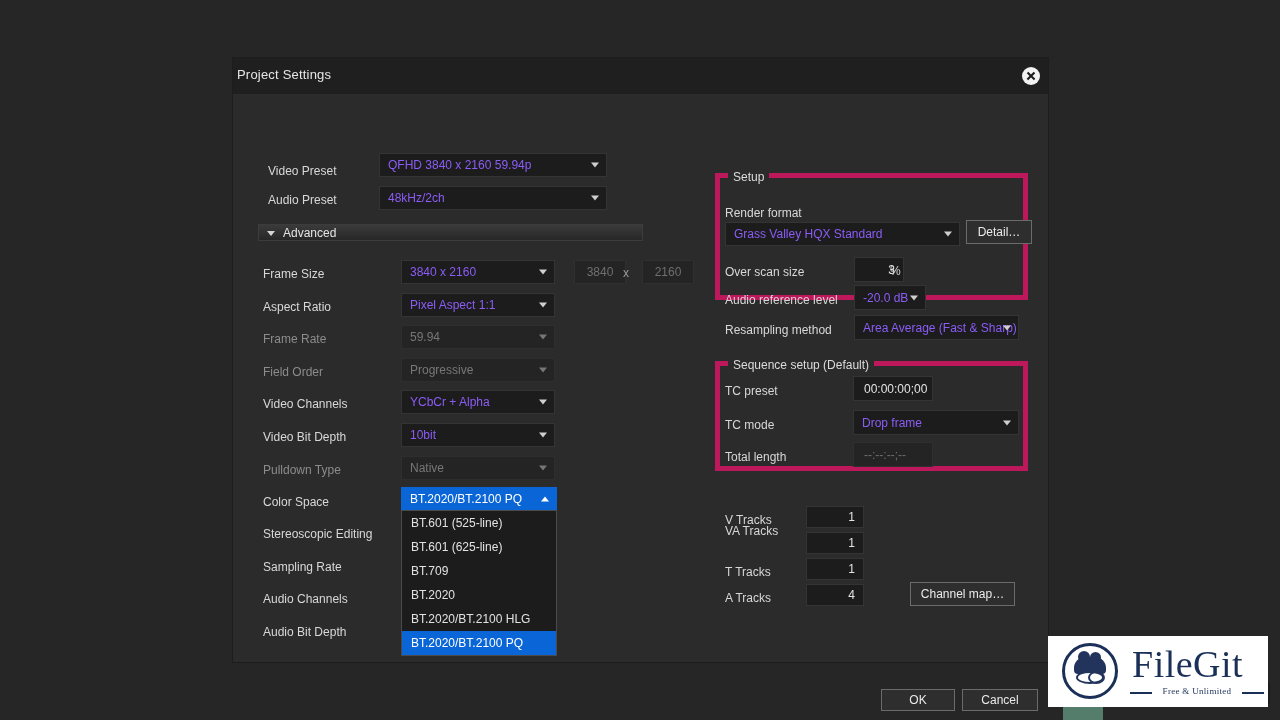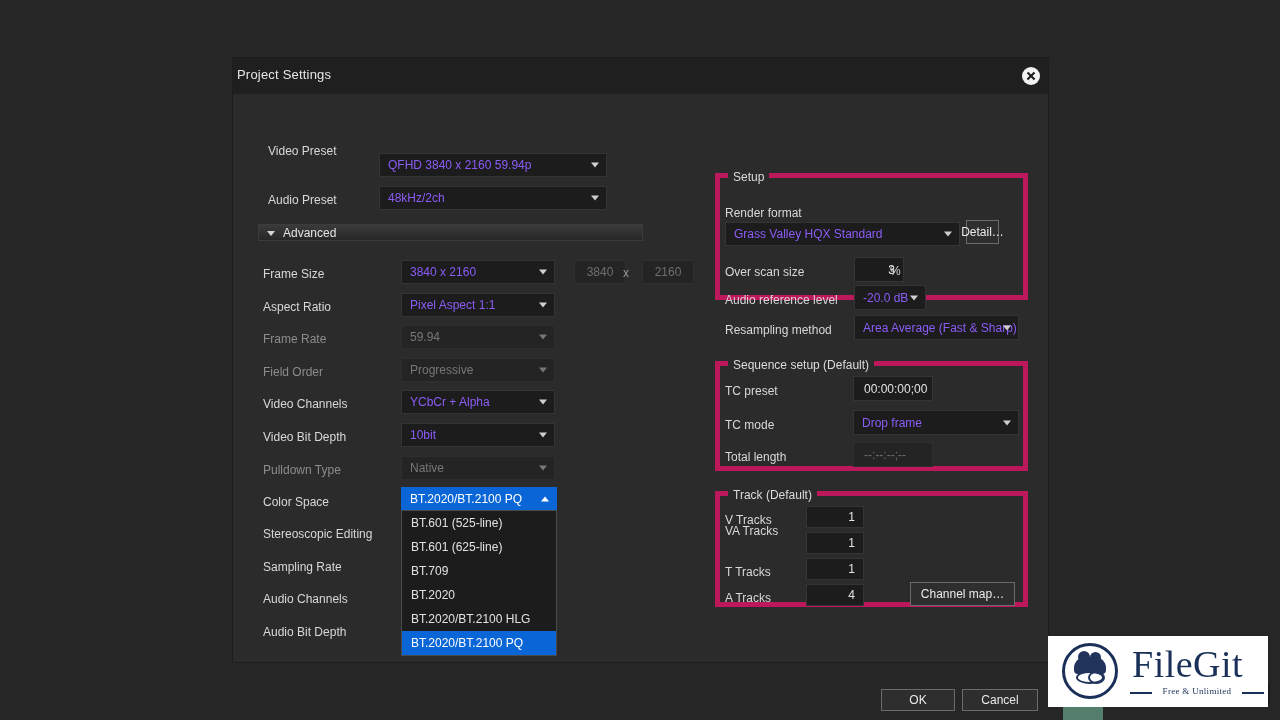--- a/index.html
+++ b/index.html
@@ -372,21 +372,21 @@
 
   <div class="dialog">
 
     <div class="titlebar">
       <div class="title-text">Project Settings</div>
       <div class="close-btn"></div>
     </div>
 
     <div class="body">
 
-      <div class="lbl" style="left:35px; top:50px;text-align:center;">Video Preset</div>
+      <div class="lbl" style="left:35px; top:70px;text-align:center;">Video Preset</div>
       <div class="combo" style="left:146px; top:59px; width:228px; height:24px;">
         <span class="val">QFHD 3840 x 2160 59.94p</span>
         <span class="arrow"></span>
       </div>
 
       <div class="lbl" style="left:35px; top:99px;">Audio Preset</div>
       <div class="combo" style="left:146px; top:92px; width:228px; height:24px;">
         <span class="val">48kHz/2ch</span>
         <span class="arrow"></span>
       </div>
@@ -466,21 +466,21 @@
       </div>
 
       <div class="group" style="left:482px; top:79px; width:313px; height:127px;">
         <span class="gtitle">Setup</span>
       </div>
       <div class="lbl" style="left:492px; top:112px;">Render format</div>
       <div class="combo" style="left:492px; top:128px; width:235px; height:24px;">
         <span class="val">Grass Valley HQX Standard</span>
         <span class="arrow"></span>
       </div>
-      <button class="pbtn" style="left:733px; top:126px; width:33px; height:24px;">Detail…</button>
+      <button class="pbtn" style="left:733px; top:126px; width:66px; height:24px;">Detail…</button>
 
       <div class="lbl" style="left:492px; top:171px;">Over scan size</div>
       <div class="numbox" style="left:621px; top:163px; width:50px; height:25px;">
         <span class="val">3</span>
       </div>
       <div class="lbl" style="left:657px; top:170px;">%</div>
 
       <div class="lbl" style="left:492px; top:199px;">Audio reference level</div>
       <div class="combo" style="left:621px; top:191px; width:72px; height:25px;">
         <span class="val">-20.0 dB</span>
@@ -505,23 +505,20 @@
       <div class="combo" style="left:620px; top:316px; width:166px; height:25px;">
         <span class="val">Drop frame</span>
         <span class="arrow"></span>
       </div>
 
       <div class="lbl" style="left:492px; top:356px;">Total length</div>
       <div class="numbox left disabled" style="left:620px; top:348px; width:80px; height:25px;">
         <span class="val">--:--:--;--</span>
       </div>
 
-      <div class="group" style="left:482px; top:397px; width:313px; height:116px;">
-        <span class="gtitle">Track (Default)</span>
-      </div>
 
       <div class="lbl" style="left:492px; top:419px;">V Tracks</div>
       <div class="numbox" style="left:573px; top:412px; width:58px; height:22px;">
         <span class="val">1</span>
       </div>
 
       <div class="lbl" style="left:492px; top:430px;">VA Tracks</div>
       <div class="numbox" style="left:573px; top:438px; width:58px; height:22px;">
         <span class="val">1</span>
       </div>

